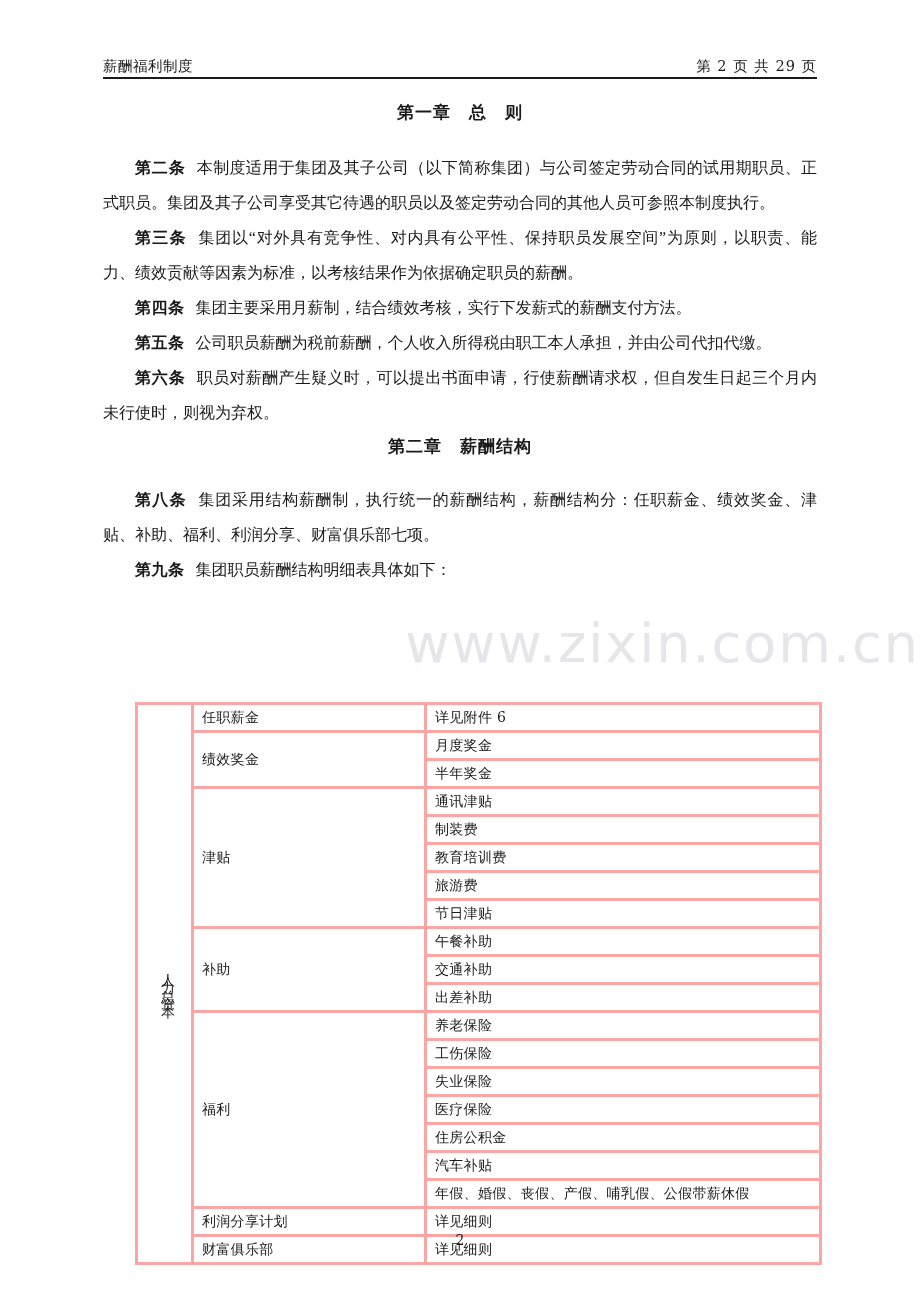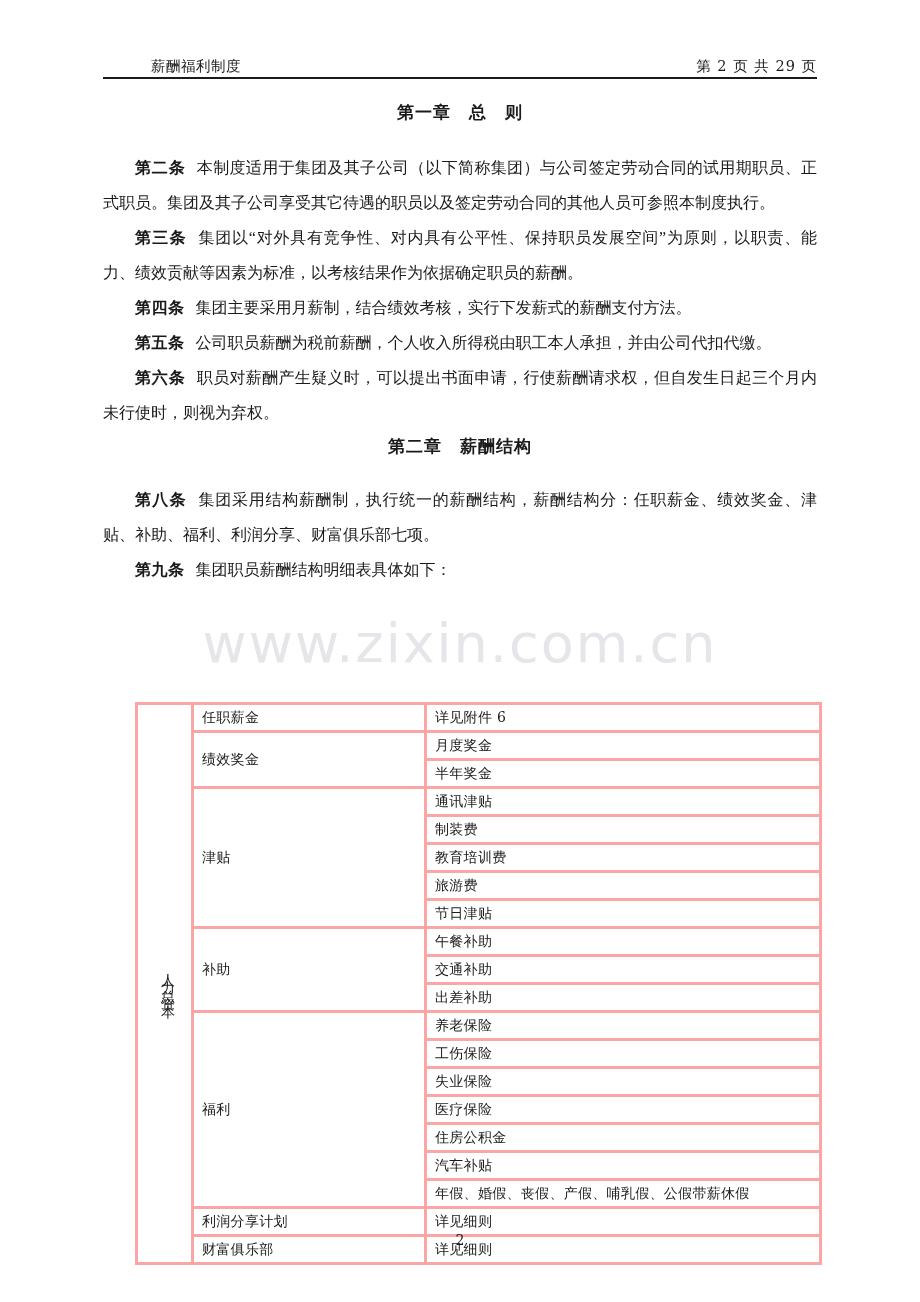--- a/index.html
+++ b/index.html
@@ -19,21 +19,21 @@
     overflow: hidden;
     box-sizing: border-box;
   }
 
   
   .watermark {
     position: absolute;
     left: 0;
     top: 612px;
     width: 920px;
-    text-align: center;
+    text-align: right;
     font-family: "DejaVu Sans", "Liberation Sans", sans-serif;
     font-size: 54px;
     letter-spacing: 2px;
     color: #e6e6ea;
     font-weight: 400;
     user-select: none;
     z-index: 0;
     white-space: nowrap;
   }
 
@@ -45,21 +45,20 @@
     width: 714px;
     height: 32px;
     display: flex;
     align-items: flex-end;
     justify-content: space-between;
     z-index: 2;
   }
   .hdr-left {
     font-size: 14.5px;
     letter-spacing: 0.5px;
-    margin-left: 48px;
   }
   .hdr-right {
     font-size: 14.5px;
     letter-spacing: 1px;
   }
   .hdr-rule {
     position: absolute;
     left: 103px;
     top: 77px;
     width: 714px;

